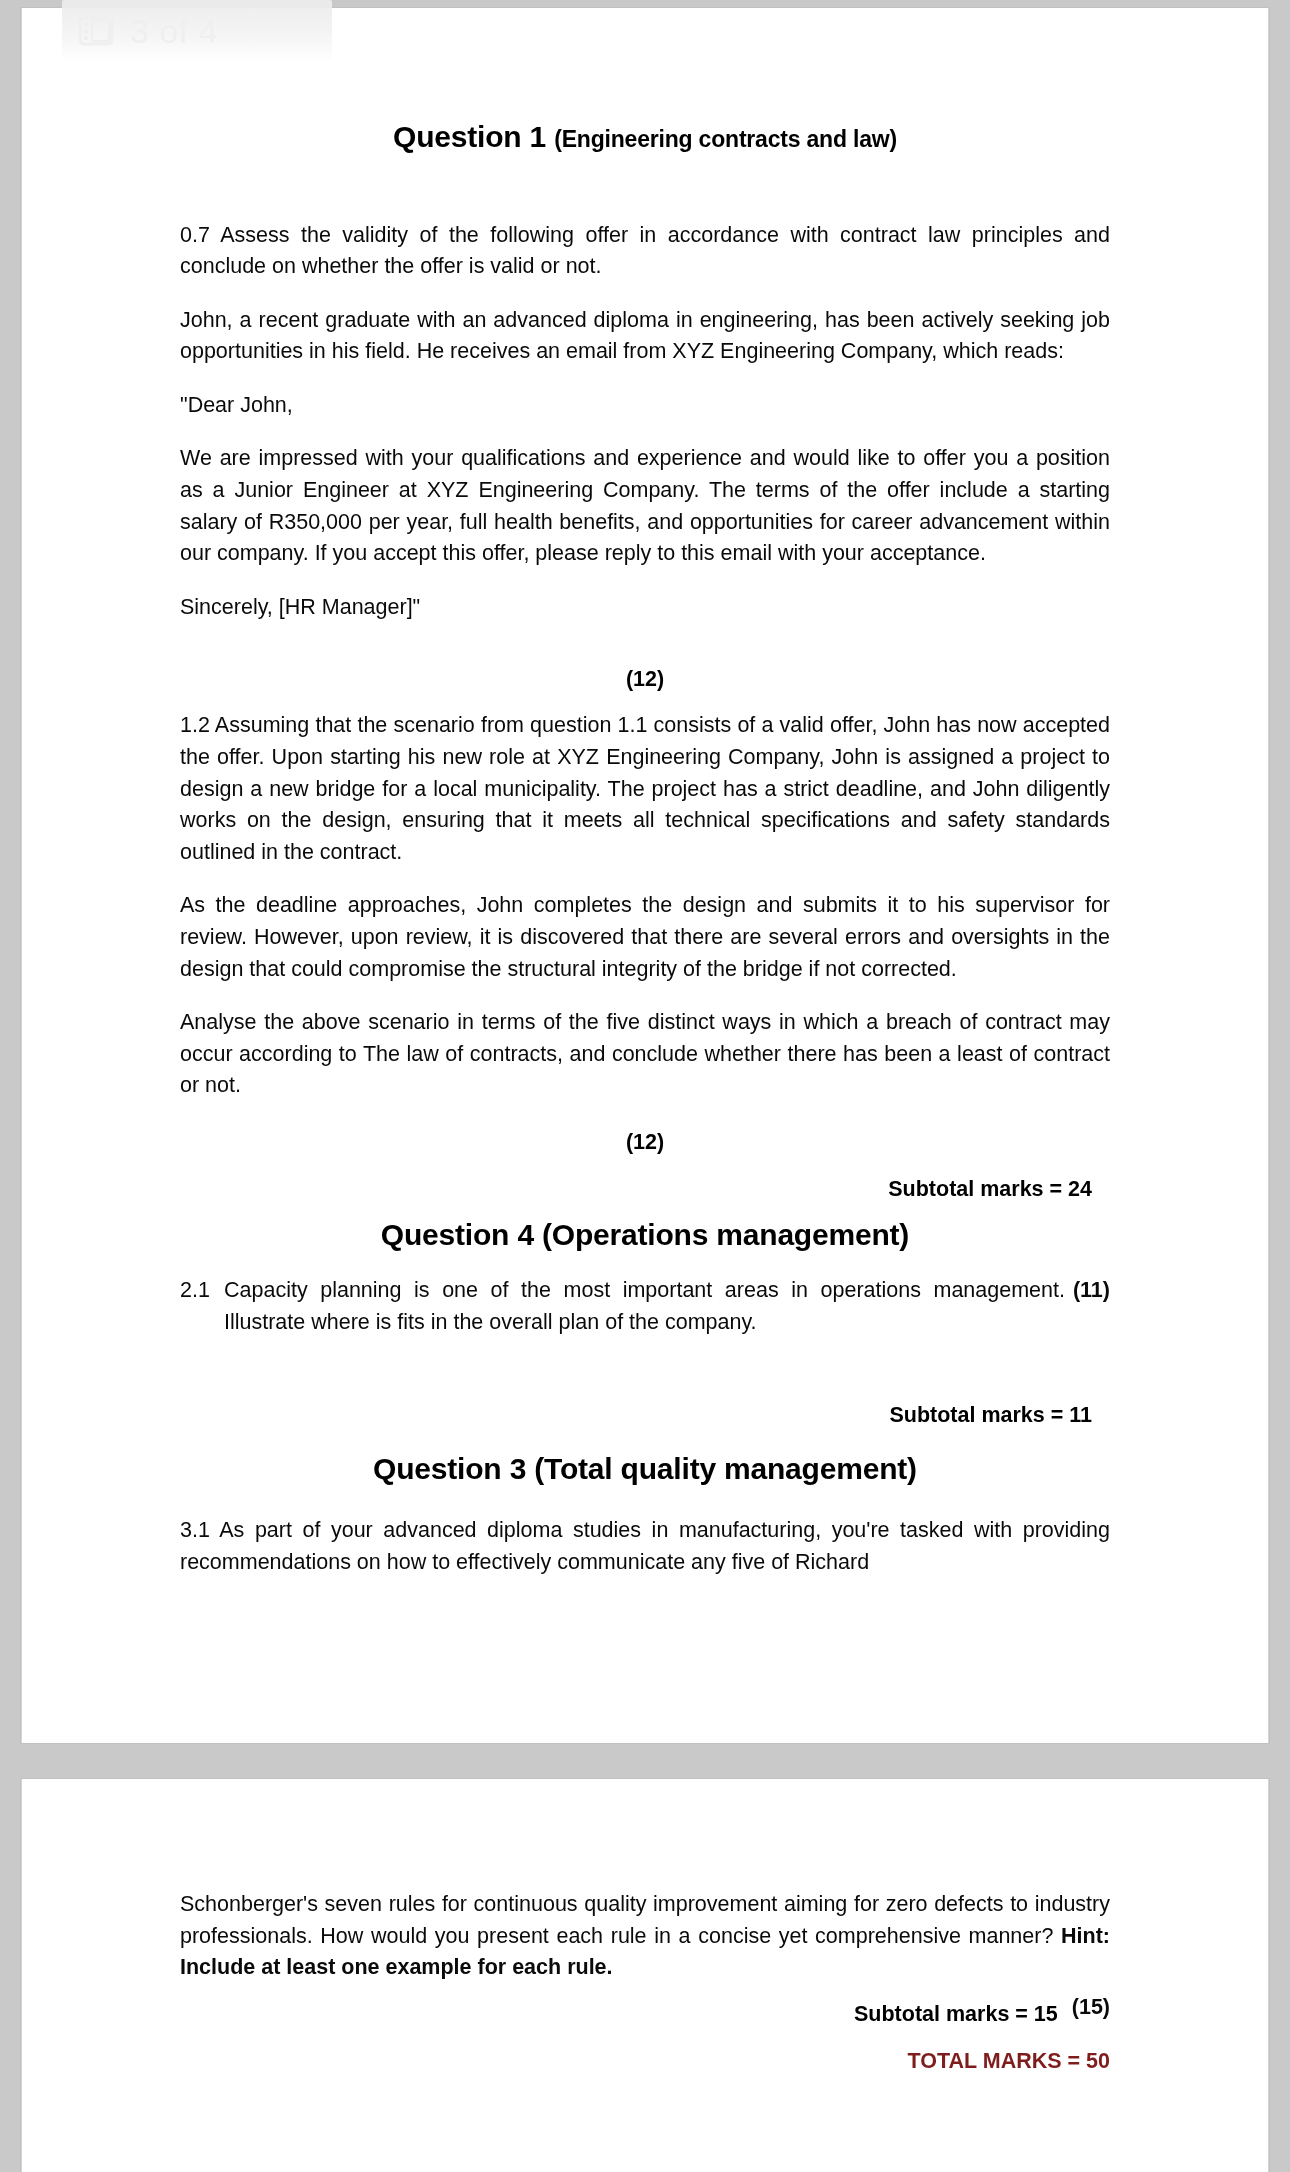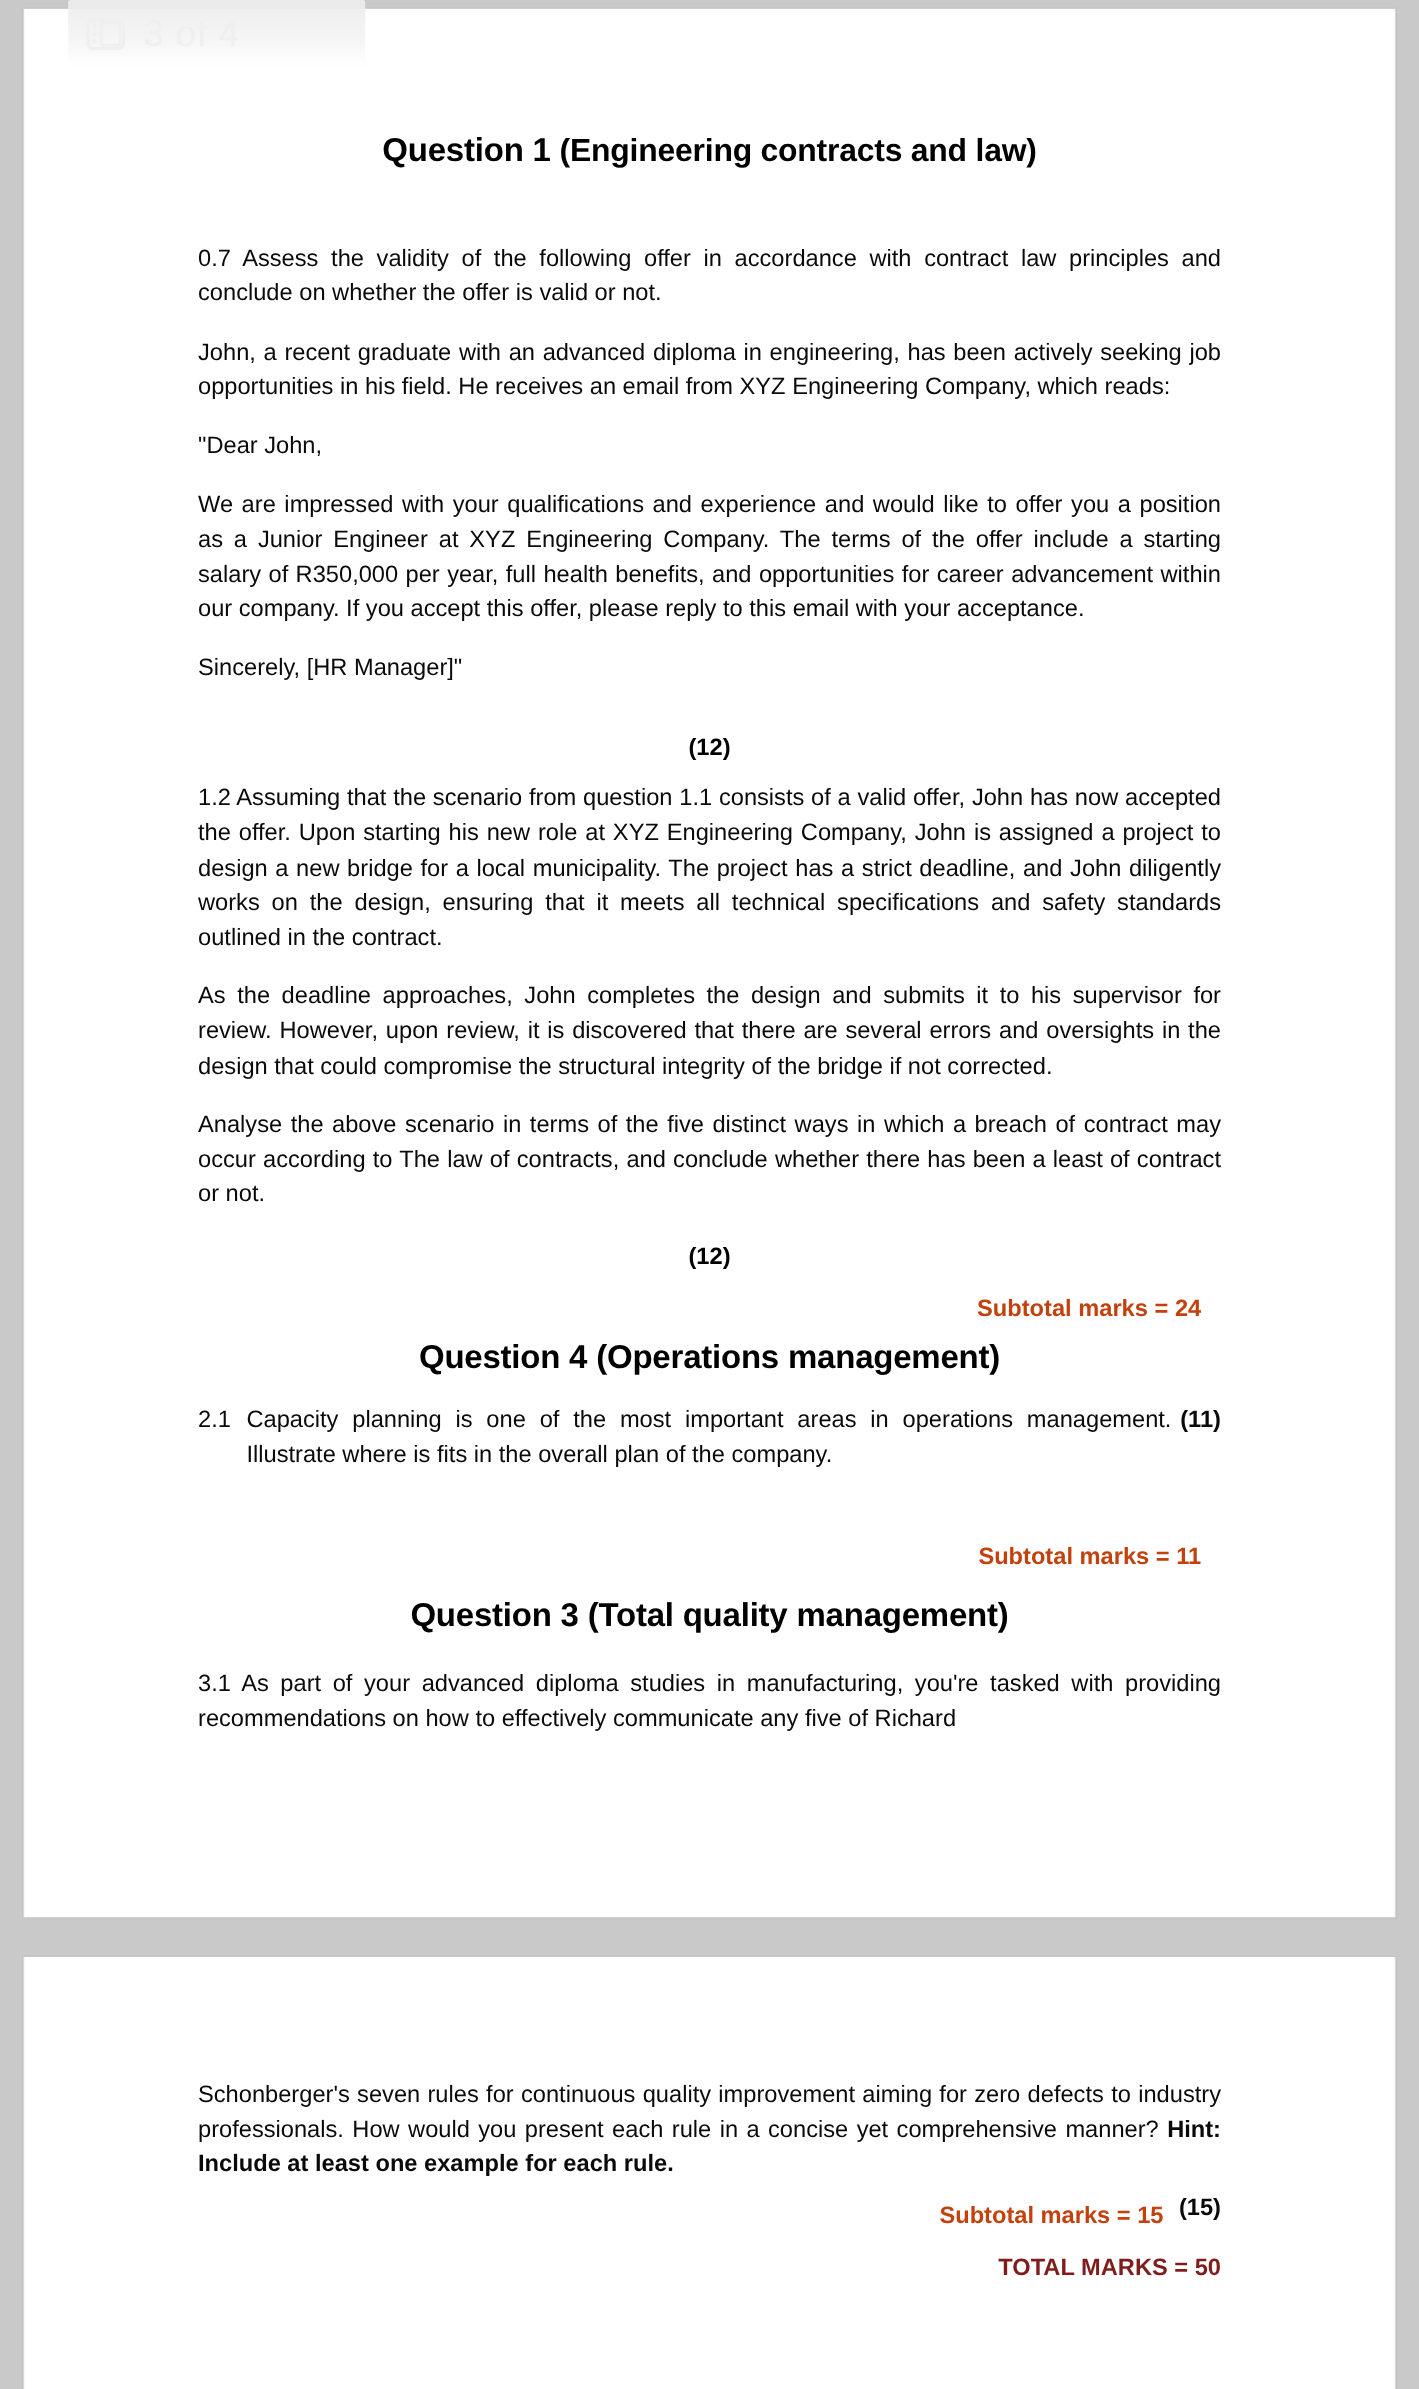--- a/index.html
+++ b/index.html
@@ -75,21 +75,21 @@
   
   h1.q-heading {
     text-align: center;
     font-size: 30px;
     font-weight: bold;
     color: #000;
     line-height: 1.25;
     letter-spacing: -0.2px;
   }
   h1.q-heading .q-sub {
-    font-size: 29px;
+    font-size: 23px;
     font-weight: bold;
   }
   h1.q-heading .q-sub-big {
     font-size: 30px;
     font-weight: bold;
   }
 
   p.body {
     font-size: 21.5px;
     line-height: 1.47;
@@ -102,21 +102,21 @@
   .marks-right {
     text-align: center;
     font-size: 21.5px;
     font-weight: bold;
     color: #000;
   }
   .subtotal {
     text-align: right;
     font-size: 21.5px;
     font-weight: bold;
-    color: #c2410c;
+    color: #000000;
     padding-right: 18px;
   }
   .total {
     text-align: right;
     font-size: 21.5px;
     font-weight: bold;
     color: #7f1d1d;
   }
 
   .numbered-row {

